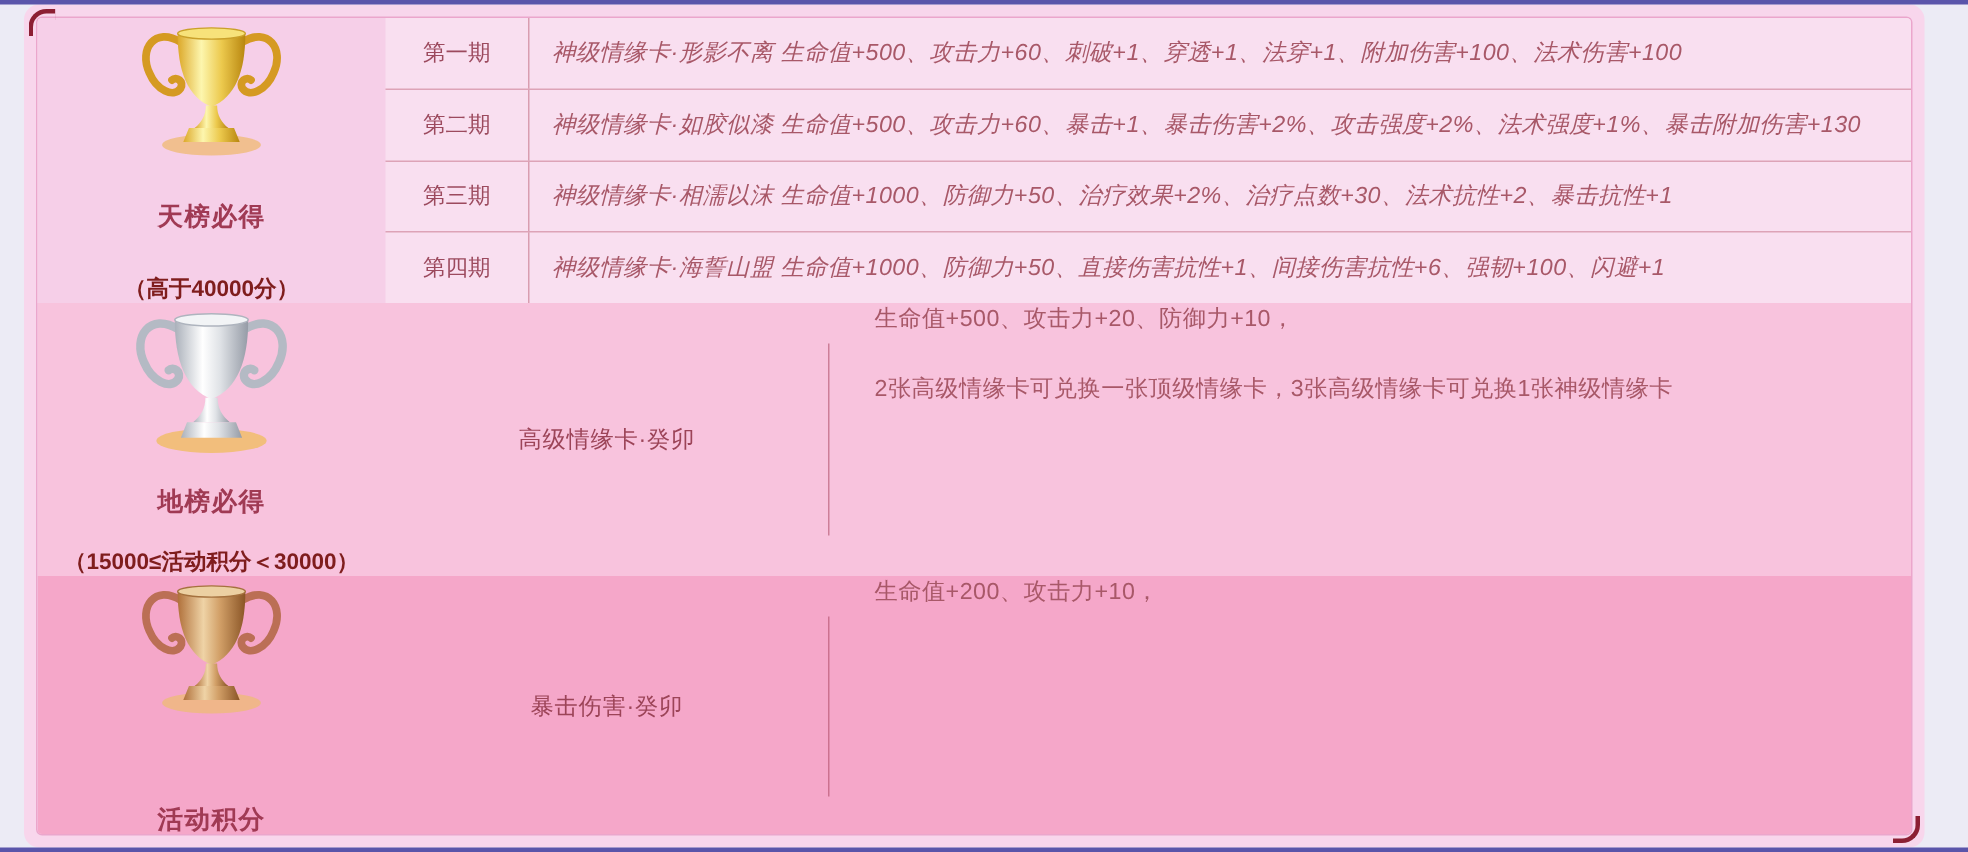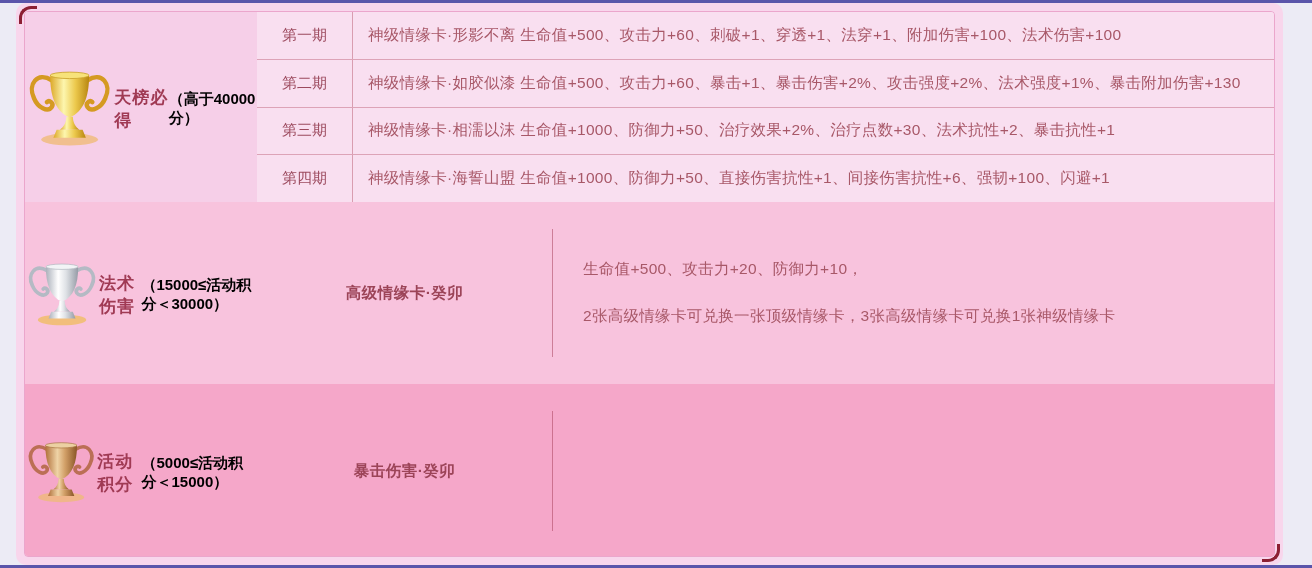--- a/index.html
+++ b/index.html
@@ -33,50 +33,50 @@
     overflow: hidden;
   }
   .tier { display: flex; flex: 0 0 auto; }
   .tier-gold   { height: 190px; background: #f9dff0; }
   .tier-silver { height: 182px; background: #f8c3dd; }
   .tier-bronze { height: 174px; background: #f5a7c9; }
   .tier-gold .left { background: #f6cfe8; }
 
   .left {
     width: 232px; flex: 0 0 232px;
-    display: flex; 
-    align-items: center; justify-content: flex-start;
+    display: flex; flex-direction: column;
+    align-items: center; justify-content: space-between;
   }
   .trophy { width: 118px; height: 94px; display: block; }
   .trophy.lg { width: 126px; height: 102px; }
   .tier-title { font-weight: bold; font-size: 17px; color: #a03a54; margin-top: 3px; letter-spacing: 1px; }
-  .tier-cond  { font-weight: bold; font-size: 15px; color: #000000; margin-top: 4px; }
+  .tier-cond  { font-weight: bold; font-size: 15px; color: #7f1d1d; margin-top: 4px; }
 
   .rows { flex: 1; display: flex; flex-direction: column; }
   .prow { flex: 1; display: flex; align-items: stretch; border-bottom: 1px solid rgba(186, 92, 112, 0.45); }
   .prow:last-child { border-bottom: none; }
   .plabel {
     flex: 0 0 96px; display: flex; align-items: center; justify-content: center;
     font-size: 15px; color: #9c4a5e;
     border-right: 1px solid rgba(186, 92, 112, 0.5);
   }
   .pdesc {
     flex: 1; display: flex; align-items: center;
     padding-left: 15px; padding-right: 8px;
-    font-size: 15.5px; color: #a85868; letter-spacing: 0.3px;
+    font-size: 15.5px; color: #a85868; letter-spacing: 0.3px; font-style: italic;
   }
 
   .content2 { flex: 1; display: flex; align-items: stretch; }
   .card-name {
     flex: 0 0 295px; display: flex; align-items: center; justify-content: center;
-    font-size: 15.5px; color: #9c4458; letter-spacing: 0.5px; font-weight: bold;
+    font-size: 15.5px; color: #9c4458; letter-spacing: 0.5px;
   }
   .vdiv { width: 1px; background: rgba(170, 70, 95, 0.55); margin: 27px 0; }
   .lines {
-    flex: 1; display: flex; flex-direction: column; justify-content: center;
+    flex: 1; display: flex; flex-direction: column; 
     gap: 26px; padding-left: 30px; padding-right: 8px;
     font-size: 15.5px; color: #a85868; letter-spacing: 0.3px;
   }
 </style>
 </head>
 <body>
 
 <div class="edge top"></div>
 
 <div class="panel">
@@ -139,21 +139,21 @@
             </linearGradient>
           </defs>
           <ellipse cx="55" cy="90" rx="36" ry="8" fill="#f0bd64" opacity="0.8"></ellipse>
           <path d="M33 17 C15 6 3 22 11 39 C16 51 28 57 33 50 C36 45 30 41 27 44" fill="none" stroke="#b4bac4" stroke-width="5.5" stroke-linecap="round"></path>
           <path d="M77 17 C95 6 107 22 99 39 C94 51 82 57 77 50 C74 45 80 41 83 44" fill="none" stroke="#b4bac4" stroke-width="5.5" stroke-linecap="round"></path>
           <path d="M31 11 L79 11 C79 38 72 56 55 63 C38 56 31 38 31 11 Z" fill="url(#scup)"></path>
           <ellipse cx="55" cy="11" rx="24" ry="4" fill="#f2f4f6" stroke="#aeb4be" stroke-width="1"></ellipse>
           <path d="M51 62 C51 69 48 74 43 78 L67 78 C62 74 59 69 59 62 Z" fill="url(#scup)"></path>
           <path d="M39 78 L71 78 L75 88 L35 88 Z" fill="url(#scup)"></path>
         </svg>
-        <div class="tier-title">法术伤害</div>
+        <div class="tier-title">地榜必得</div>
         <div class="tier-cond">（15000≤活动积分＜30000）</div>
       </div>
       <div class="content2">
         <div class="card-name">高级情缘卡·癸卯</div>
         <div class="vdiv"></div>
         <div class="lines">
           <p>生命值+500、攻击力+20、防御力+10，</p>
           <p>2张高级情缘卡可兑换一张顶级情缘卡，3张高级情缘卡可兑换1张神级情缘卡</p>
         </div>
       </div>
@@ -172,26 +172,26 @@
           </defs>
           <ellipse cx="55" cy="90" rx="35" ry="7.5" fill="#ecbe68" opacity="0.65"></ellipse>
           <path d="M33 17 C15 6 3 22 11 39 C16 51 28 57 33 50 C36 45 30 41 27 44" fill="none" stroke="#bb6f55" stroke-width="5.5" stroke-linecap="round"></path>
           <path d="M77 17 C95 6 107 22 99 39 C94 51 82 57 77 50 C74 45 80 41 83 44" fill="none" stroke="#bb6f55" stroke-width="5.5" stroke-linecap="round"></path>
           <path d="M31 11 L79 11 C79 38 72 56 55 63 C38 56 31 38 31 11 Z" fill="url(#bcup)"></path>
           <ellipse cx="55" cy="11" rx="24" ry="4" fill="#ecd0a2" stroke="#a5713e" stroke-width="1"></ellipse>
           <path d="M51 62 C51 69 48 74 43 78 L67 78 C62 74 59 69 59 62 Z" fill="url(#bcup)"></path>
           <path d="M39 78 L71 78 L75 88 L35 88 Z" fill="url(#bcup)"></path>
         </svg>
         <div class="tier-title">活动积分</div>
-        <div class="tier-cond">（5000≤活动积分＜15000）</div>
       </div>
       <div class="content2">
         <div class="card-name">暴击伤害·癸卯</div>
         <div class="vdiv"></div>
         <div class="lines">
+          <p>生命值+200、攻击力+10，</p>
         </div>
       </div>
     </section>
 
   </div>
 </div>
 
 <div class="edge bottom"></div>
 
 </body></html>

